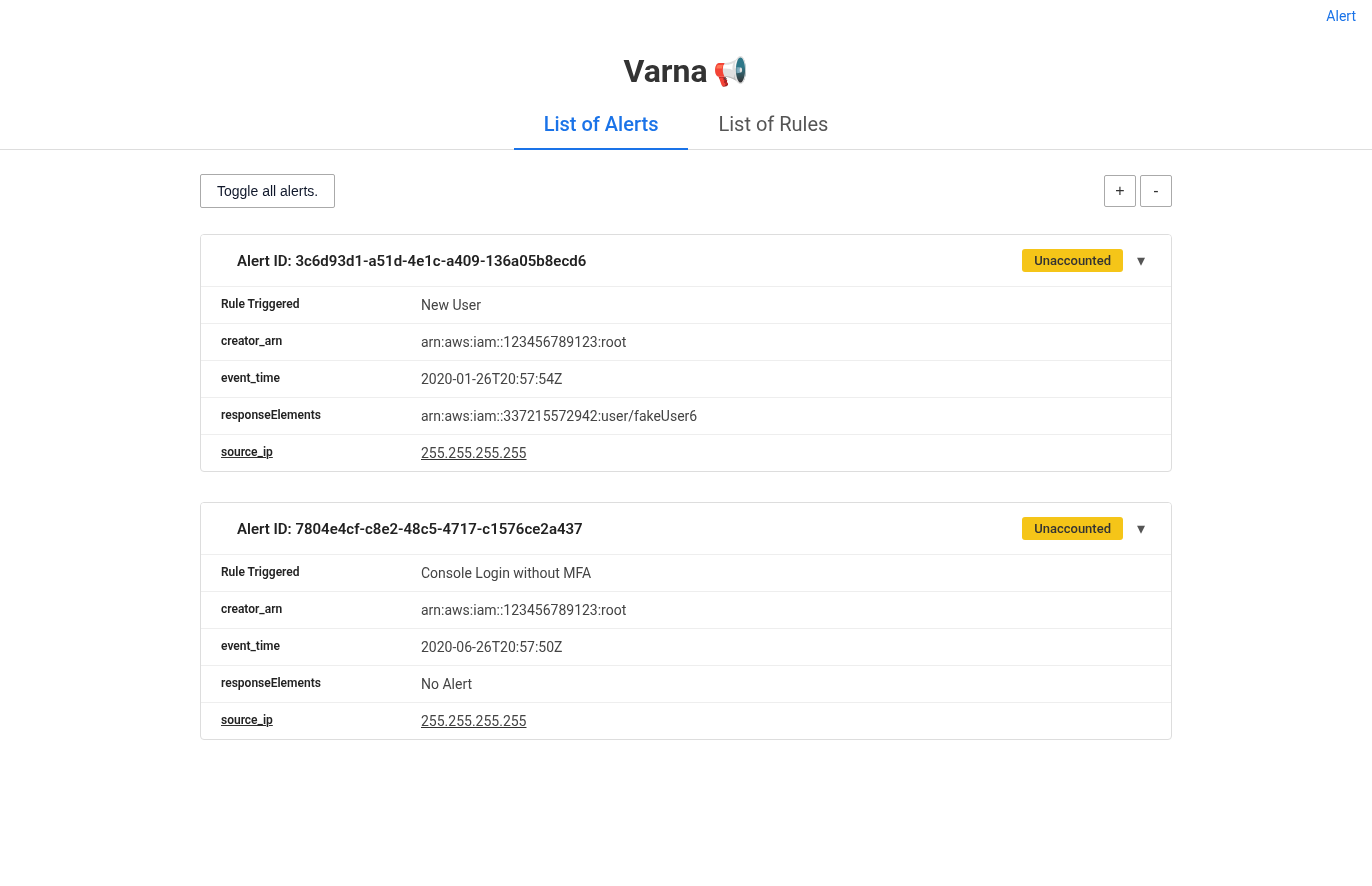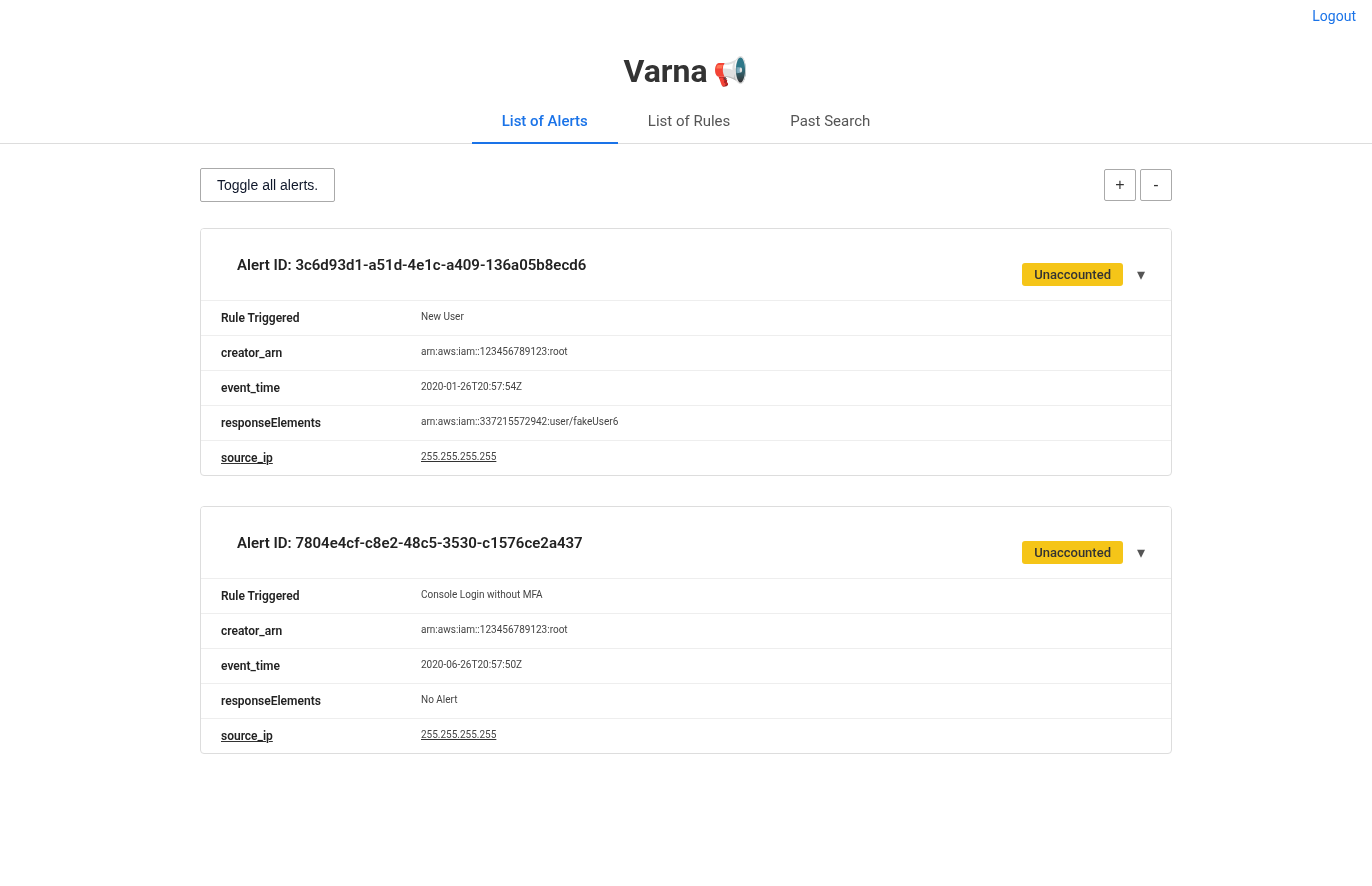--- a/index.html
+++ b/index.html
@@ -49,21 +49,21 @@
     .tabs {
       display: flex;
       justify-content: center;
       gap: 0;
       border-bottom: 1px solid #ddd;
       margin-bottom: 0;
     }
 
     .tab {
       padding: 12px 30px;
-      font-size: 15px;
+      font-size: 20px;
       cursor: pointer;
       color: #555;
       border-bottom: 2px solid transparent;
       margin-bottom: -1px;
     }
 
     .tab.active {
       color: #1a73e8;
       border-bottom: 2px solid #1a73e8;
       font-weight: 500;
@@ -130,21 +130,20 @@
       font-size: 15px;
       font-weight: 600;
       color: #222;
       margin-left: 16px;
     }
 
     .alert-header-right {
       display: flex;
       align-items: center;
       gap: 8px;
-      margin-top: 20px;
     }
 
     .status-badge {
       background: #f5c518;
       color: #333;
       padding: 4px 12px;
       border-radius: 3px;
       font-size: 13px;
       font-weight: 500;
     }
@@ -175,42 +174,41 @@
 
     .alert-label {
       font-weight: 600;
       font-size: 12px;
       width: 200px;
       min-width: 200px;
       color: #222;
     }
 
     .alert-value {
-      font-size: 10px;
+      font-size: 14px;
       color: #444;
     }
   </style>
 </head>
 <body>
 
 <div class="top-bar">
-  <a class="logout-link">Logout</a>
+  <a class="logout-link">Alert</a>
 </div>
 
 <div class="header">
   <div class="logo">
     <span>Varna</span>
     <span class="logo-icon">📢</span>
   </div>
 </div>
 
 <div class="tabs">
   <div class="tab active">List of Alerts</div>
   <div class="tab">List of Rules</div>
-  <div class="tab">Past Search</div>
 </div>
 
 <div class="toolbar">
   <button class="toggle-btn">Toggle all alerts.</button>
   <div class="zoom-controls">
     <button class="zoom-btn">+</button>
     <button class="zoom-btn">-</button>
   </div>
 </div>
 
@@ -241,21 +239,21 @@
           <span class="alert-value">arn:aws:iam::337215572942:user/fakeUser6</span>
         </div>
         <div class="alert-row">
           <span class="alert-label">source_ip</span>
           <span class="alert-value">255.255.255.255</span>
         </div>
       </div>
     </div>
     <div class="alert-card">
       <div class="alert-header">
-        <span class="alert-id">Alert ID: 7804e4cf-c8e2-48c5-3530-c1576ce2a437</span>
+        <span class="alert-id">Alert ID: 7804e4cf-c8e2-48c5-4717-c1576ce2a437</span>
         <div class="alert-header-right">
           <span class="status-badge">Unaccounted</span>
           <button class="chevron-btn">▾</button>
         </div>
       </div>
       <div class="alert-body">
         <div class="alert-row">
           <span class="alert-label">Rule Triggered</span>
           <span class="alert-value">Console Login without MFA</span>
         </div>

